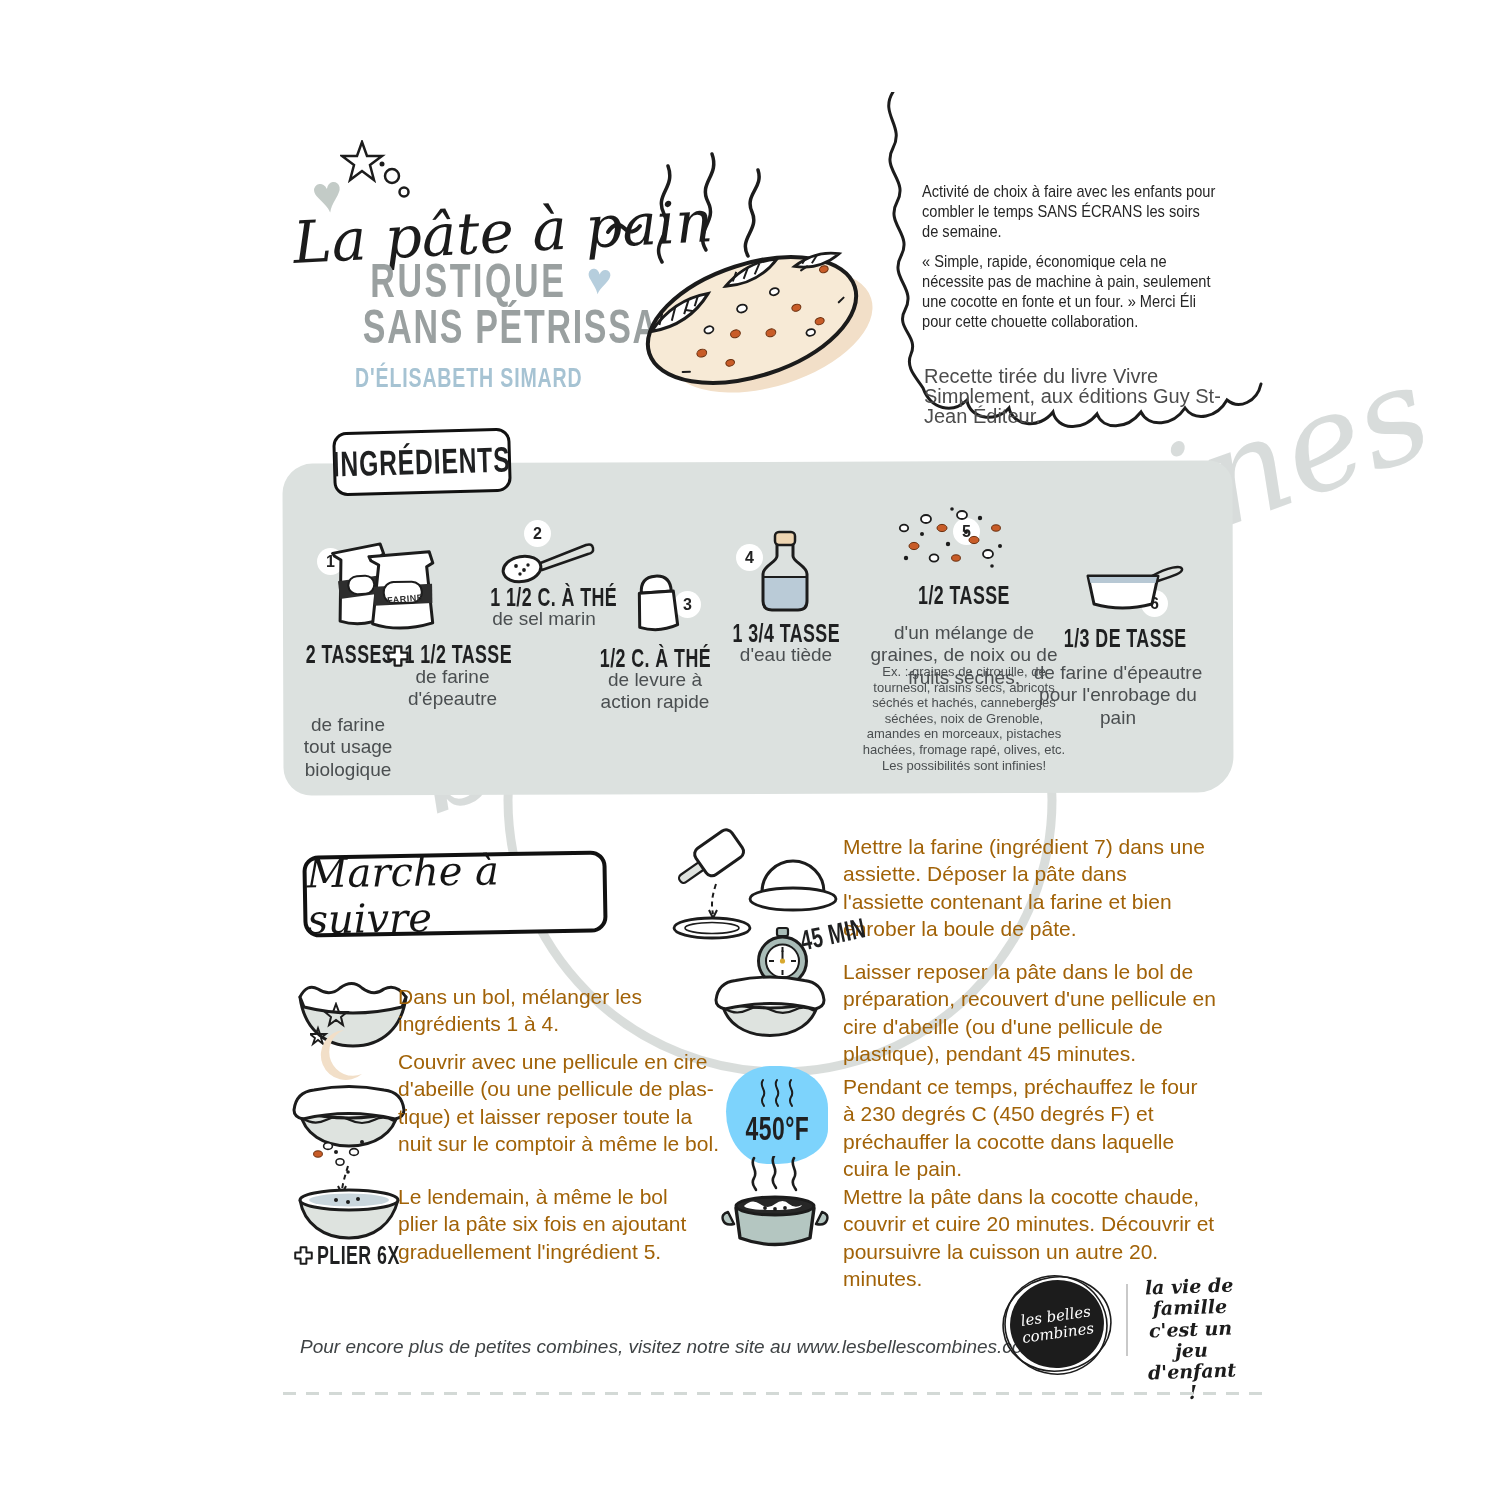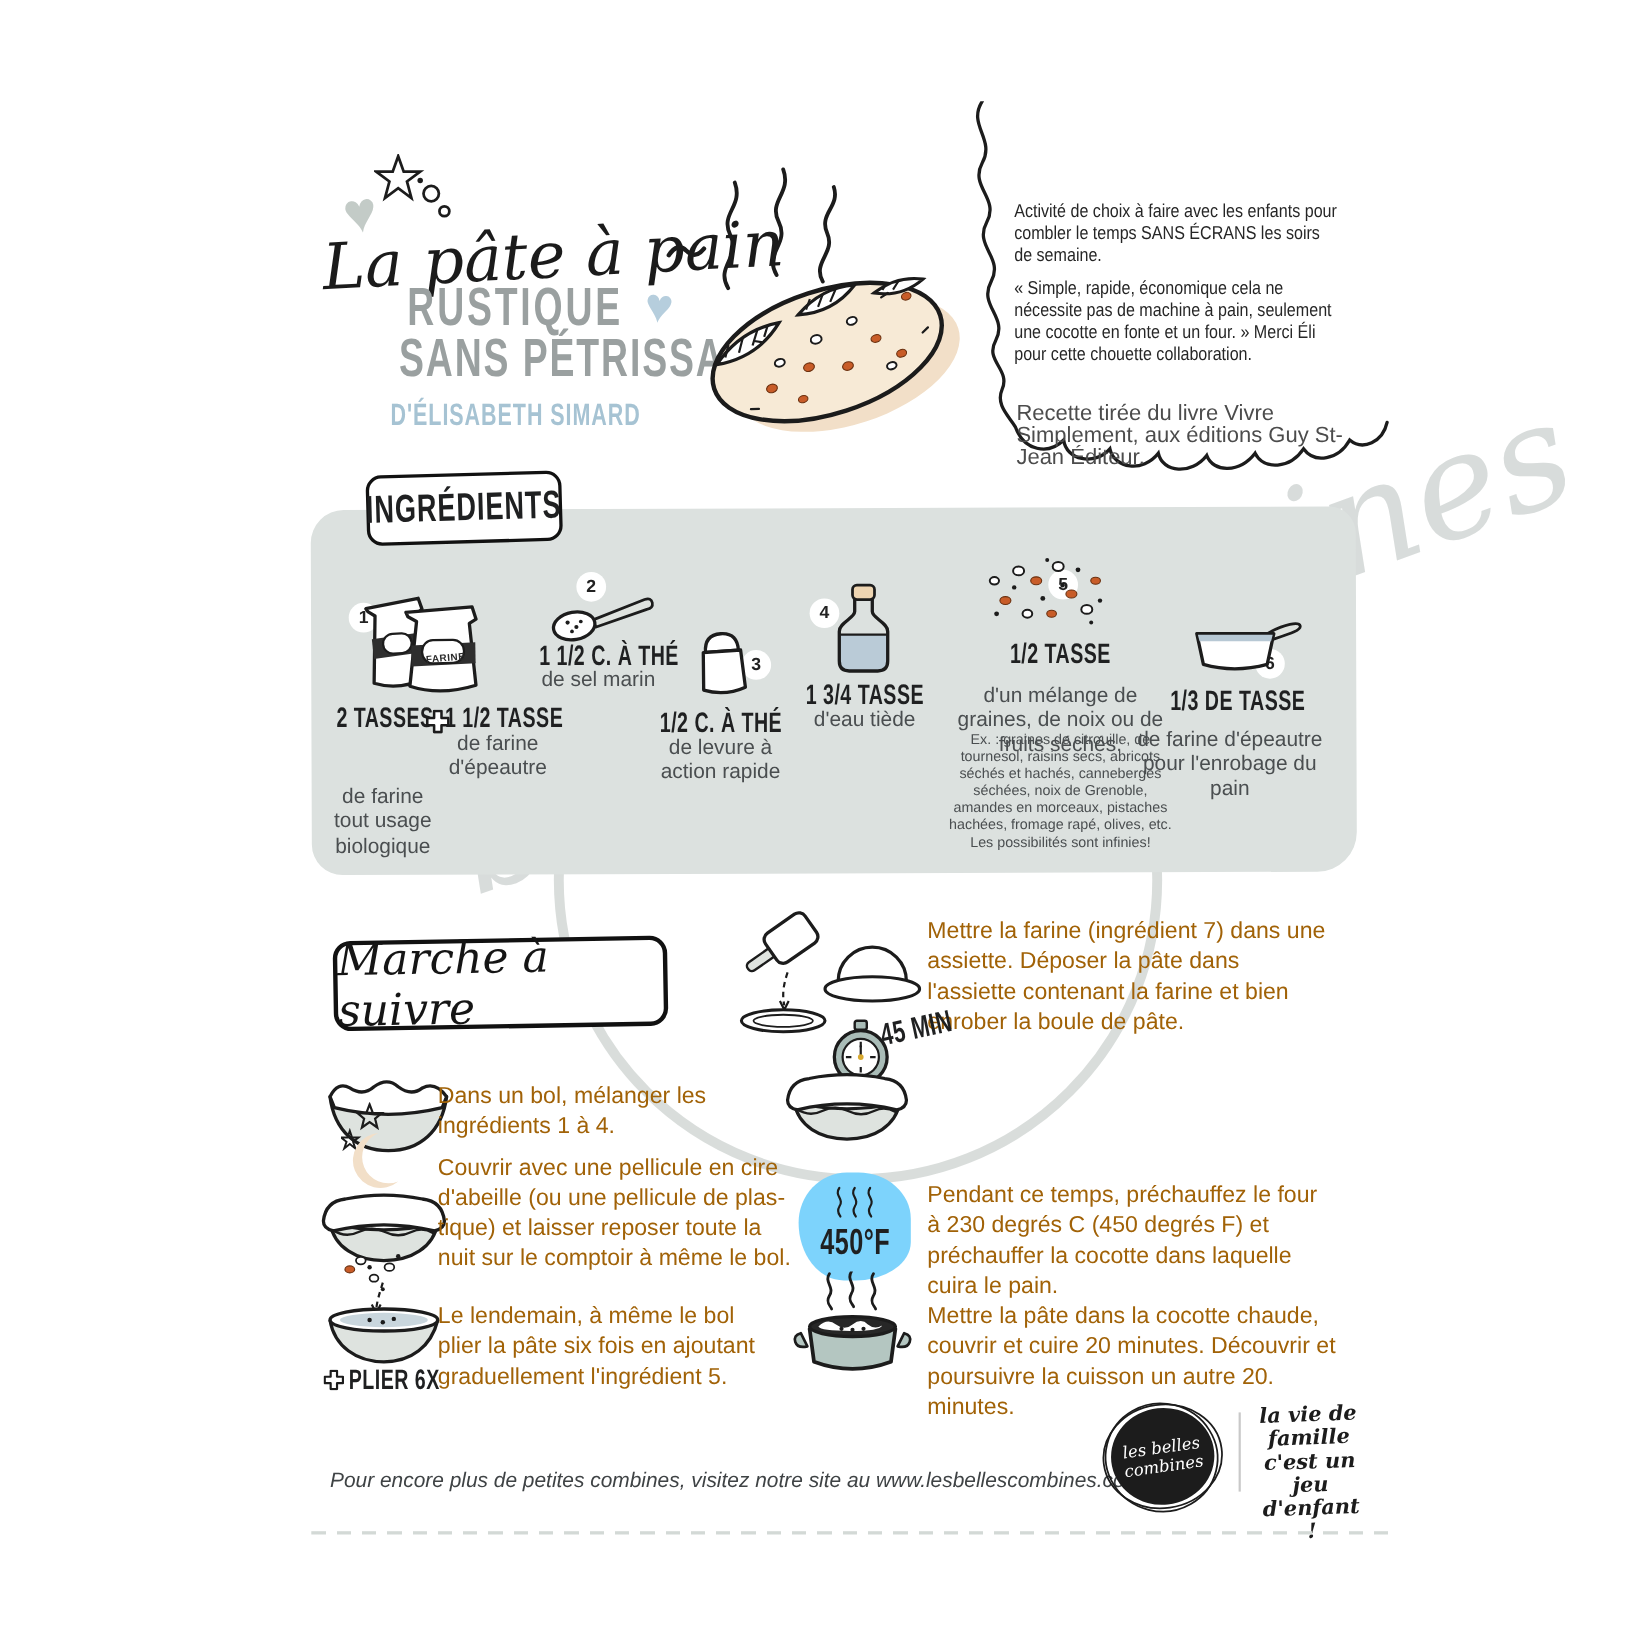--- a/index.html
+++ b/index.html
@@ -294,20 +294,21 @@
     <circle cx="29.5" cy="35" r="2.6" fill="#d8a92f"></circle>
   </svg>
   <div class="abs" style="left:800px;top:920px;transform:rotate(-12deg);">
     <span class="cd cdL" style="font-size:23px;">45 MIN</span>
   </div>
   <svg class="abs" style="left:714px;top:972px;" width="112" height="70" viewBox="0 0 114 70">
     <path d="M8,30 C12,52 32,64 57,64 C82,64 102,52 106,30 Q57,42 8,30 Z" fill="#dee3df" stroke="#1c1c1c" stroke-width="3" stroke-linejoin="round"></path>
     <path d="M2,28 Q4,10 22,8 Q57,1 92,8 Q110,10 112,28 Q112,35 103,37 Q57,26 11,37 Q2,35 2,28 Z" fill="#fff" stroke="#1c1c1c" stroke-width="3" stroke-linejoin="round"></path>
     <path d="M10,36 q12,8 24,2 q12,-6 24,0 q12,6 24,0 q10,-5 20,1" fill="none" stroke="#1c1c1c" stroke-width="2.2"></path>
   </svg>
+  <div class="abs steptext" style="left:843px;top:958px;width:400px;">Laisser reposer la pâte dans le bol de préparation, recouvert d'une pellicule en cire d'abeille (ou d'une pellicule de plastique), pendant 45 minutes.</div>
 
   <div class="abs" style="left:726px;top:1066px;width:102px;height:98px;background:#7dd3fc;
               border-radius:48% 52% 55% 45% / 52% 48% 40% 60%;">
     <svg class="abs" style="left:30px;top:12px;" width="44" height="30" viewBox="0 0 44 30">
       <path d="M7,2 c-5,7 5,10 0,17 c-3,5 1,8 1,9 M21,2 c-5,7 5,10 0,17 c-3,5 1,8 1,9 M35,2 c-5,7 5,10 0,17 c-3,5 1,8 1,9" fill="none" stroke="#1c1c1c" stroke-width="2" stroke-linecap="round"></path>
     </svg>
     <div class="abs" style="left:0;top:48px;width:102px;text-align:center;">
       <span class="cd" style="font-size:27px;">450°F</span>
     </div>
   </div>

